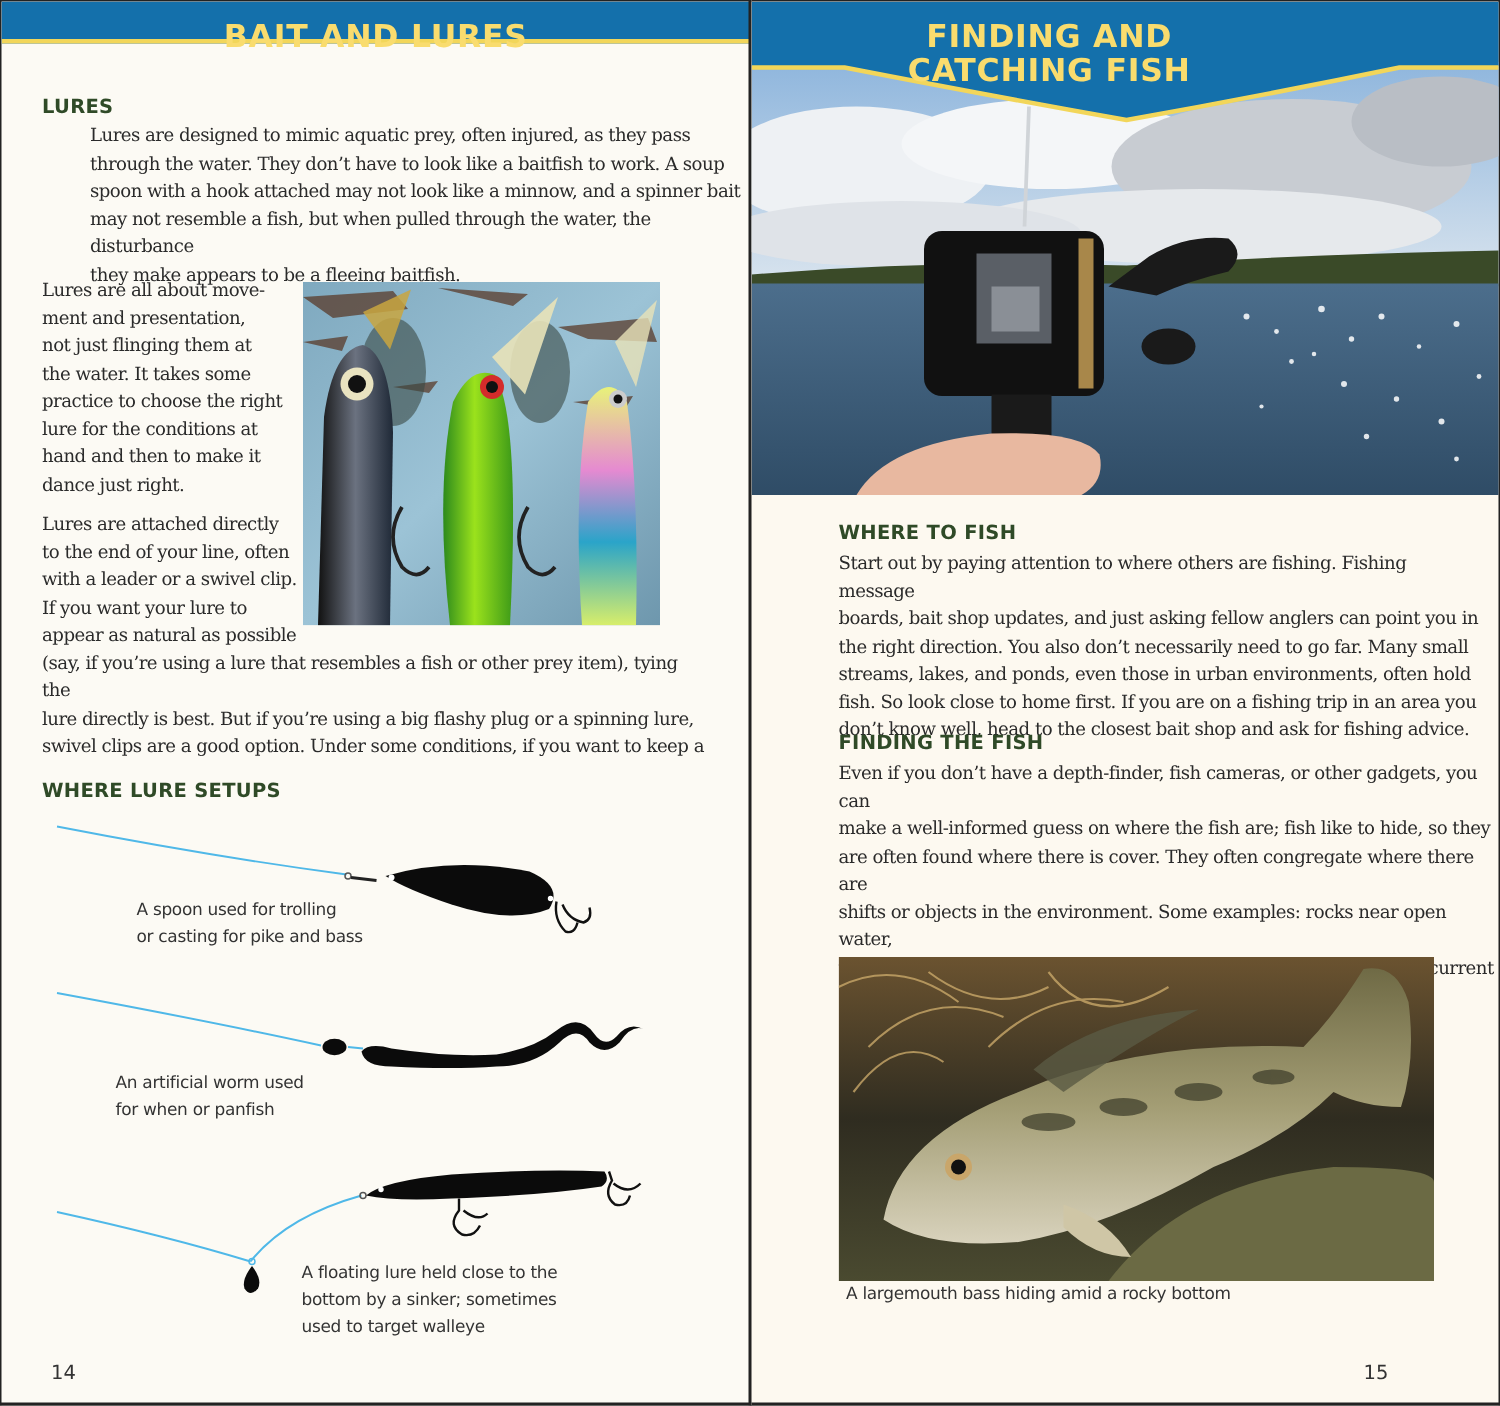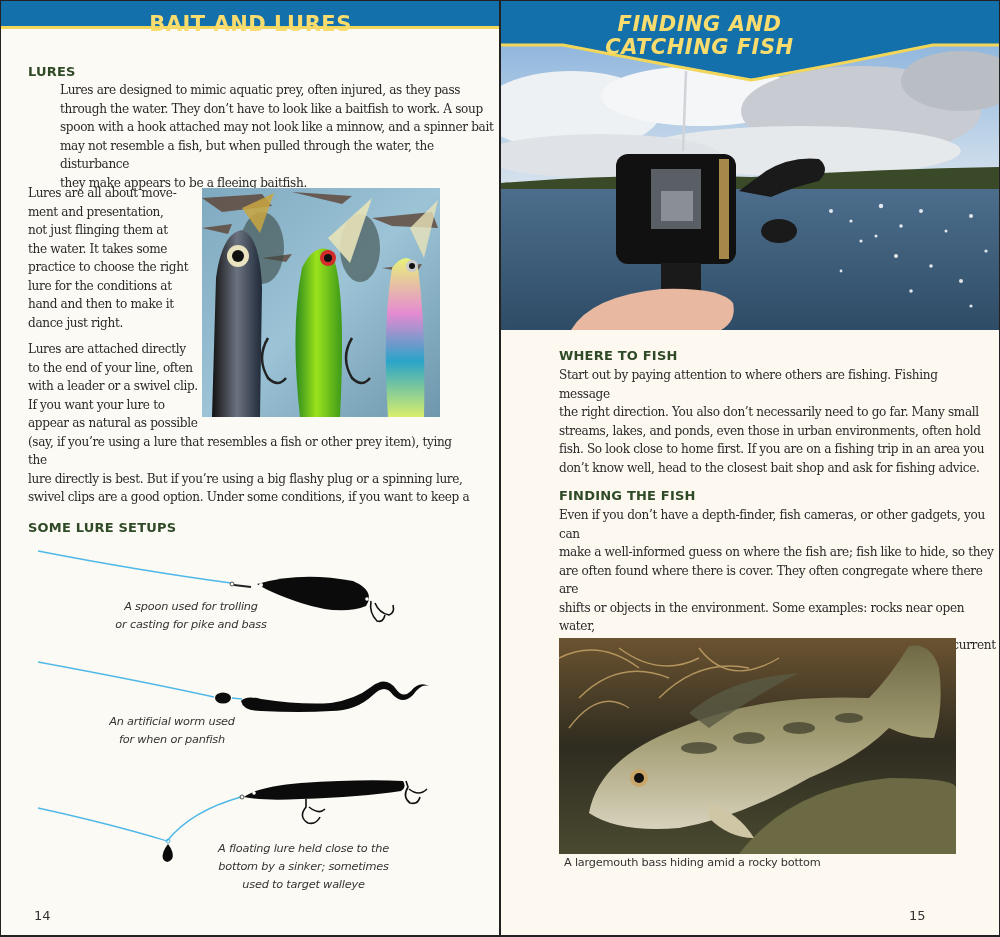--- a/index.html
+++ b/index.html
@@ -8,27 +8,27 @@
 
   .page { position: absolute; top: 0; height: 937px; background: #fcfaf4; overflow: hidden; }
   .page.left { left: 0; width: 500px; border-left: 1px solid #222; border-top: 1px solid #222; border-bottom: 2px solid #222; }
   .page.right { left: 501px; width: 499px; border-right: 1px solid #222; border-top: 1px solid #222; border-bottom: 2px solid #222; background: #fdf9f0; }
   .spine { position: absolute; left: 499px; top: 0; width: 2px; height: 937px; background: #222; }
 
   .banner { position: absolute; left: 0; top: 0; width: 100%; height: 28px; background: #1470ab; border-bottom: 3px solid #f2d65a; }
   .banner-title { position: absolute; left: 0; right: 0; text-align: center; color: #f9dc6e; font-family: "DejaVu Sans", sans-serif; font-weight: bold; font-size: 21px; letter-spacing: 0.5px; line-height: 22px; }
   .left .banner-title { top: 12px; }
 
-  .right-banner { position: absolute; left: 0; top: 0; width: 397px; height: 90px; z-index: 3; font-style: italic; }
+  .right-banner { position: absolute; left: 0; top: 0; width: 397px; height: 90px; z-index: 3; }
   .right-banner svg { position: absolute; left: 0; top: 0; }
   .right .banner-title { top: 12px; z-index: 4; font-size: 21px; line-height: 23px; }
 
   .h-sec { font-family: "DejaVu Sans", sans-serif; font-weight: bold; color: #2f4a27; font-size: 13px; letter-spacing: 0.2px; }
   .body-text { font-size: 12.1px; line-height: 18.5px; color: #2a2a2a; letter-spacing: -0.35px; }
-  .caption { font-family: "DejaVu Sans", sans-serif; font-size: 11.3px; line-height: 18px; color: #333; text-align: center; letter-spacing: -0.2px; font-style: italic; }
+  .caption { font-family: "DejaVu Sans", sans-serif; font-size: 11.3px; line-height: 18px; color: #333; text-align: left; letter-spacing: -0.2px; }
 
   .abs { position: absolute; }
 
   .photo { position: absolute; overflow: hidden; }
   .page-num { position: absolute; font-family: "DejaVu Sans", sans-serif; font-size: 13px; color: #333; }
 </style>
 </head>
 <body>
 
 <div class="page left">
@@ -106,21 +106,21 @@
       <circle cx="126" cy="70" r="8" fill="#d42b2b"></circle>
         <circle cx="126" cy="70" r="4" fill="#111"></circle>
       <path d="M186 229 Q180 140 190 80 Q205 60 216 80 Q224 140 222 229 Z" fill="url(#pinkLure)"></path>
       <path d="M208 40 L236 12 L222 70 Z" fill="#e8e2b8" opacity="0.8"></path>
       <circle cx="210" cy="78" r="6" fill="#ccc"></circle>
         <circle cx="210" cy="78" r="3" fill="#111"></circle>
       <path d="M66 150 q-12 20 0 40 q10 10 18 0 M150 150 q-12 20 0 40 q10 10 18 0" stroke="#222" stroke-width="2.5" fill="none"></path>
     </svg>
   </div>
 
-  <div class="abs h-sec" style="left:27px; top:519px;">SOME LURE SETUPS</div>
+  <div class="abs h-sec" style="left:27px; top:519px;">WHERE LURE SETUPS</div>
 
   <svg class="abs" style="left:0; top:540px;" width="500" height="360" viewBox="0 0 500 360">
 
     <g>
       <path d="M37 10 Q140 30 230 42" stroke="#4fb8e8" stroke-width="1.3" fill="none"></path>
       <circle cx="231" cy="43" r="2" fill="none" stroke="#555" stroke-width="1"></circle>
       <path d="M233 44 L250 46" stroke="#222" stroke-width="2"></path>
       <path d="M256 43 Q300 30 352 40 Q375 50 365 65 Q340 75 300 62 Q270 52 256 43 Z" fill="#0b0b0b"></path>
       <circle cx="260" cy="44" r="2" fill="#fff"></circle>
       <circle cx="366" cy="58" r="1.8" fill="#fff"></circle>
@@ -226,20 +226,21 @@
     </svg>
     <div class="banner-title">
       <div>FINDING AND</div>
       <div>CATCHING FISH</div>
     </div>
   </div>
 
   <div class="abs h-sec" style="left:58px; top:347px;">WHERE TO FISH</div>
   <div class="abs body-text" style="left:58px; top:365px; width:430px;">
     <div>Start out by paying attention to where others are fishing. Fishing message</div>
+    <div>boards, bait shop updates, and just asking fellow anglers can point you in</div>
     <div>the right direction. You also don’t necessarily need to go far. Many small</div>
     <div>streams, lakes, and ponds, even those in urban environments, often hold</div>
     <div>fish. So look close to home first. If you are on a fishing trip in an area you</div>
     <div>don’t know well, head to the closest bait shop and ask for fishing advice.</div>
   </div>
 
   <div class="abs h-sec" style="left:58px; top:487px;">FINDING THE FISH</div>
   <div class="abs body-text" style="left:58px; top:505px; width:438px;">
     <div>Even if you don’t have a depth-finder, fish cameras, or other gadgets, you can</div>
     <div>make a well-informed guess on where the fish are; fish like to hide, so they</div>

